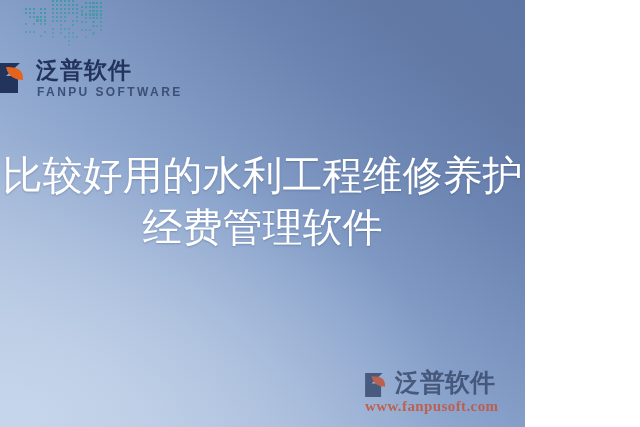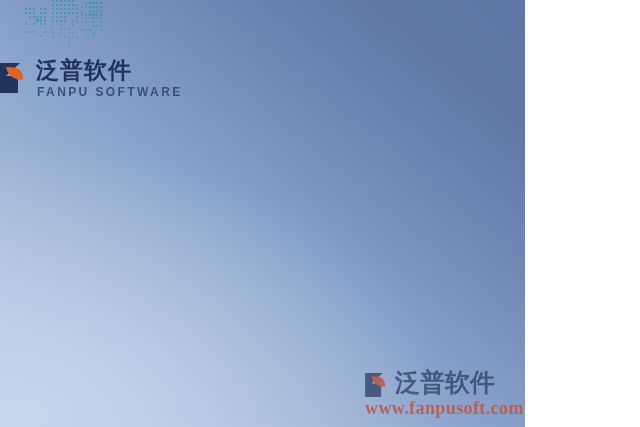--- a/index.html
+++ b/index.html
@@ -136,21 +136,21 @@
     letter-spacing: 0px;
     color: #3d4f72;
     line-height: 30px;
     white-space: nowrap;
   }
   #watermark .wm-url {
     position: absolute;
     left: 8px;
     top: 31px;
     font-family: "Liberation Serif", serif;
-    font-size: 18px;
+    font-size: 15px;
     font-weight: bold;
     letter-spacing: 0.4px;
     color: #c2573f;
     white-space: nowrap;
   }
 </style>
 </head>
 <body>
 
 <div id="banner">
@@ -290,20 +290,24 @@
     <span class="mark">
       <svg viewBox="0 0 40 40" width="40" height="40" aria-hidden="true">
         <path d="M2 5 L24 5 L10 18 L22 18 L22 35 L2 35 Z" fill="#23345c"></path>
         <path d="M10 9 C24 9 27 13 27 22 C20 22 12 19 10 9 Z" fill="#e4641e"></path>
       </svg>
     </span>
     <span class="brand-cn">泛普软件</span>
     <span class="brand-en">FANPU SOFTWARE</span>
   </div>
 
+  <div id="headline">
+    <span class="line">比较好用的水利工程维修养护</span>
+    <span class="line">经费管理软件</span>
+  </div>
 
   <div id="watermark">
     <span class="wm-mark">
       <svg viewBox="0 0 40 40" width="33" height="32" aria-hidden="true">
         <path d="M2 5 L24 5 L10 18 L22 18 L22 35 L2 35 Z" fill="#3d4f72"></path>
         <path d="M10 9 C24 9 27 13 27 22 C20 22 12 19 10 9 Z" fill="#c2573f"></path>
       </svg>
     </span>
     <span class="wm-cn">泛普软件</span>
     <span class="wm-url">www.fanpusoft.com</span>

